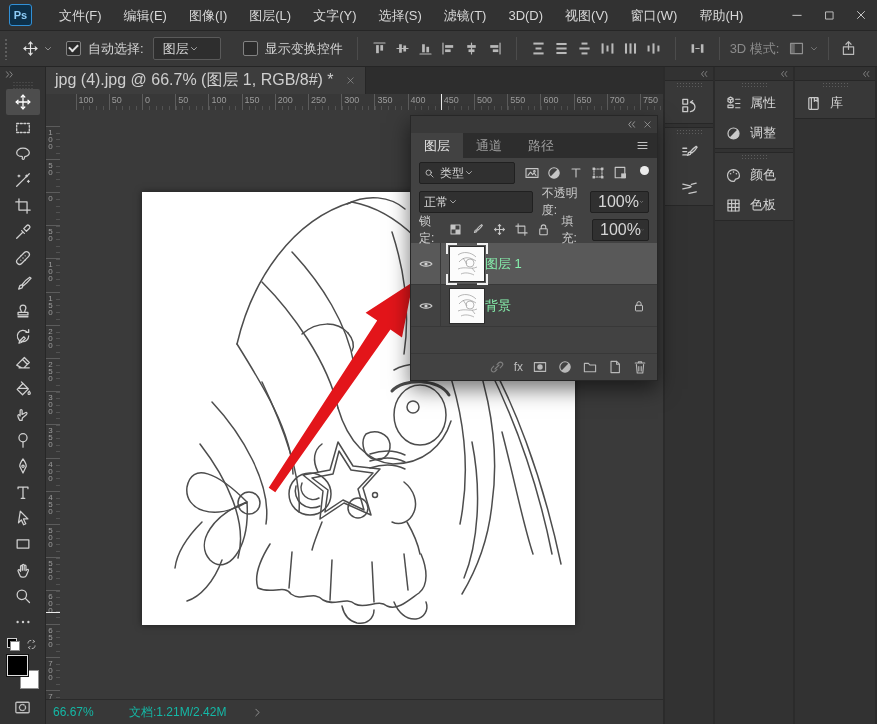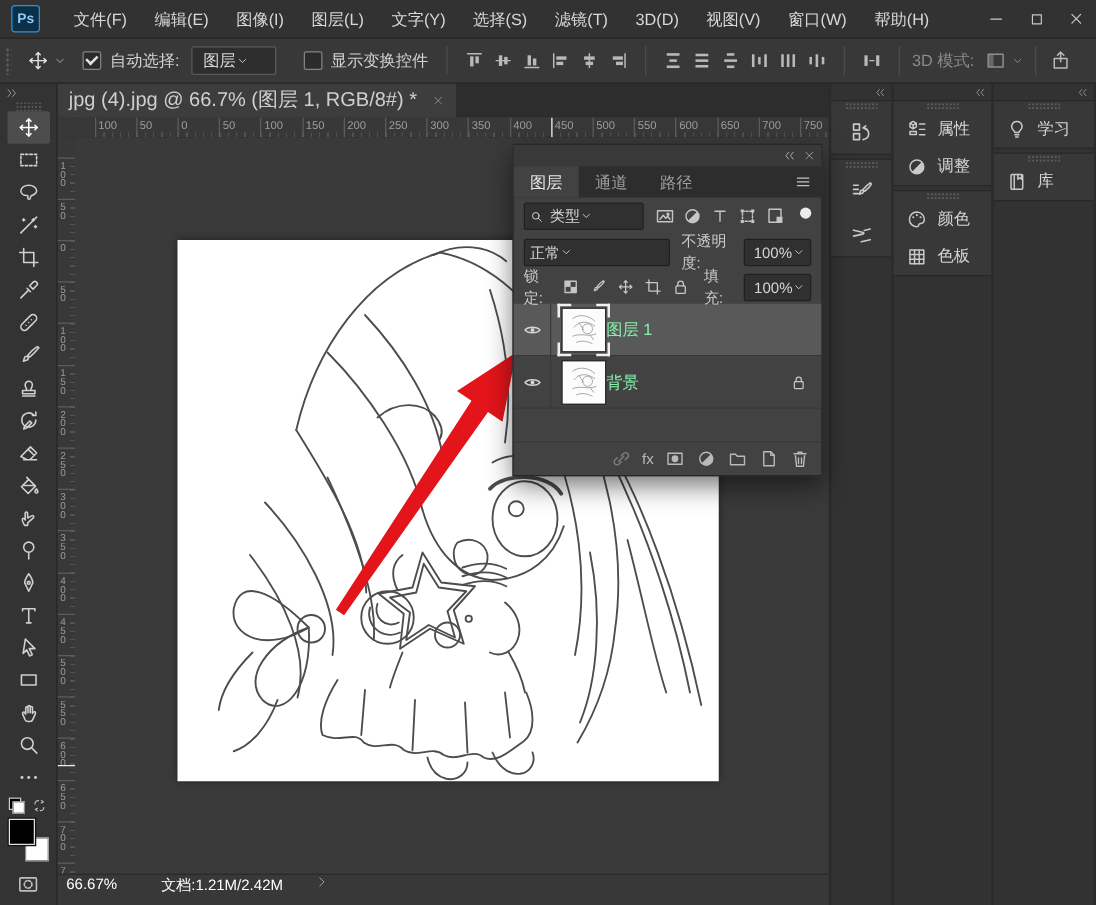--- a/index.html
+++ b/index.html
@@ -68,42 +68,42 @@
   .rl-h{position:absolute;top:1px;font-size:9px;color:#9c9c9c}
   .rl-v{position:absolute;left:2px;font-size:8px;line-height:7px;color:#9c9c9c;
         writing-mode:vertical-rl;text-orientation:upright;letter-spacing:-2px}
   .marker-h{position:absolute;top:0;bottom:0;width:1px;background:#ececec}
   .marker-v{position:absolute;left:0;right:0;height:1px;background:#ececec}
   .pasteboard{position:absolute;left:15px;top:43px;right:0;bottom:24px;background:#3a3a3a}
   .canvas{position:absolute;left:82px;top:82px;width:433px;height:433px;background:#fff;
           box-shadow:0 0 7px rgba(0,0,0,.5)}
   .canvas svg{position:absolute;left:0;top:0}
   .statusbar{position:absolute;left:0;bottom:0;right:0;height:24px;background:#383838;
-             border-top:1px solid #2a2a2a;display:flex;align-items:flex-start;font-size:12px;color:#ffffff}
+             border-top:1px solid #2a2a2a;display:flex;align-items:center;font-size:12px;color:#14b8a6}
   
   .layers-panel{position:absolute;left:410px;top:115px;width:246px;height:264px;background:#424242;
                 border:1px solid #272727;box-shadow:0 8px 20px rgba(0,0,0,.55);z-index:10}
   .lp-titlebar{height:17px;background:#393939;display:flex;align-items:center;justify-content:flex-end;
                color:#b3b3b3;padding-right:5px;gap:6px}
   .lp-tabs{height:25px;background:#2d2d2d;display:flex;align-items:stretch}
   .lp-tab{padding:0 13px;font-size:13px;color:#9f9f9f;display:flex;align-items:center}
   .lp-tab.active{background:#424242;color:#e4e4e4}
   .lp-menu{margin-left:auto;margin-right:7px;display:flex;align-items:center;color:#c3c3c3}
   .lp-row{display:flex;align-items:center;padding:0 8px;color:#cccccc}
   .lp-filter{height:30px}
   .lp-select{height:20px;background:#303030;border:1px solid #202020;border-radius:2px;
              display:flex;align-items:center;padding:0 4px;font-size:12px;color:#d6d6d6}
   .lp-ficons{display:flex;gap:6px;margin-left:9px;color:#c6c6c6}
   .pin{margin-left:auto;width:10px;height:14px;display:flex;align-items:flex-start;justify-content:center}
   .pin i{width:9px;height:9px;border-radius:50%;background:#ececec;display:block}
   .lp-blend{height:28px}
   .lp-lock{height:27px;font-size:12px;gap:7px;color:#cdcdcd}
   .lock-ics{display:flex;gap:7px;color:#c6c6c6}
   .val-box{height:20px;background:#303030;border:1px solid #202020;border-radius:2px;display:flex;
-           align-items:center;padding:0 4px 0 7px;font-size:12px;color:#d6d6d6}
+           align-items:center;padding:0 4px 0 7px;font-size:16px;color:#d6d6d6}
   .layer-row{height:41px;display:flex;align-items:center;border-bottom:1px solid #383838;background:#424242}
   .layer-row.selected{background:#595959}
   .eye-cell{width:29px;height:100%;display:flex;align-items:center;justify-content:center;
             color:#d2d2d2;border-right:1px solid #383838;flex:none}
   .thumb{width:34px;height:34px;background:#fcfcfc;margin-left:9px;position:relative;
          outline:1px solid #2c2c2c;flex:none}
   .thumb svg{position:absolute;left:0;top:0}
   .bracket{position:absolute;width:9px;height:9px;border:2px solid #f0f0f0}
   .bk-tl{left:-4px;top:-4px;border-right:none;border-bottom:none}
   .bk-tr{right:-4px;top:-4px;border-left:none;border-bottom:none}
@@ -936,32 +936,20 @@
       <div class="dock-head">
         <svg class="ic" viewBox="0 0 20 20" width="10" height="10">
           <path d="M9 5l-4 5 4 5M15.5 5l-4 5 4 5"></path>
         </svg>
       </div>
       <div class="dock-group">
         <div class="grip-h"></div>
         <div class="dockB-btn">
           <span class="di">
             <svg class="ic" viewBox="0 0 20 20" width="17" height="17">
-              <path d="M10 2.5a4.8 4.8 0 012.7 8.8c-.6.4-.7 1.2-.7 1.7h-4c0-.5-.1-1.3-.7-1.7A4.8 4.8 0 0110 2.5z"></path>
-              <path d="M8.2 15h3.6M8.8 17.2h2.4"></path>
-            </svg>
-          </span>
-          <span>学习</span>
-        </div>
-      </div>
-      <div class="dock-group">
-        <div class="grip-h"></div>
-        <div class="dockB-btn">
-          <span class="di">
-            <svg class="ic" viewBox="0 0 20 20" width="17" height="17">
               <rect x="4.5" y="3" width="11" height="14" rx="1"></rect>
               <path d="M7.5 3v14M11 3v4.5l1.7-1.2 1.7 1.2V3"></path>
             </svg>
           </span>
           <span>库</span>
         </div>
       </div>
     </div>
 </div>
 

